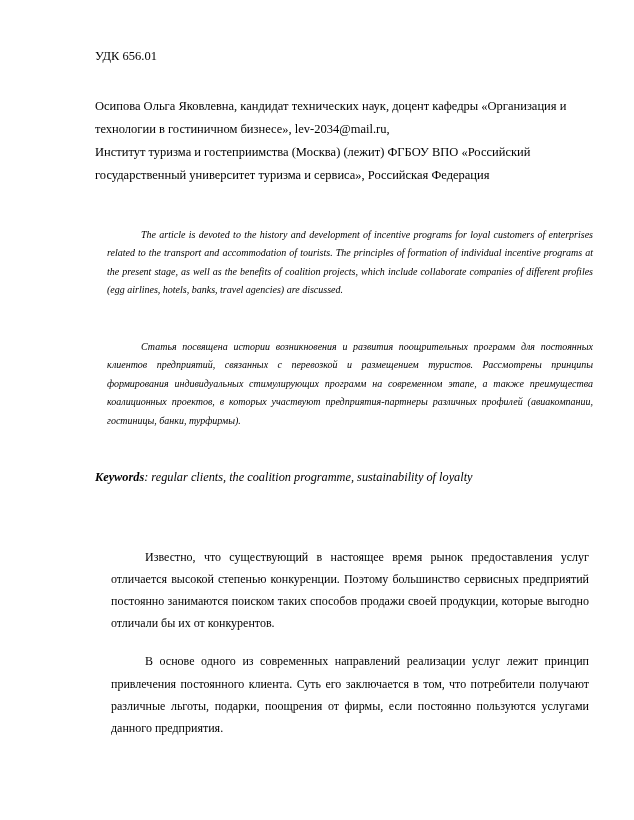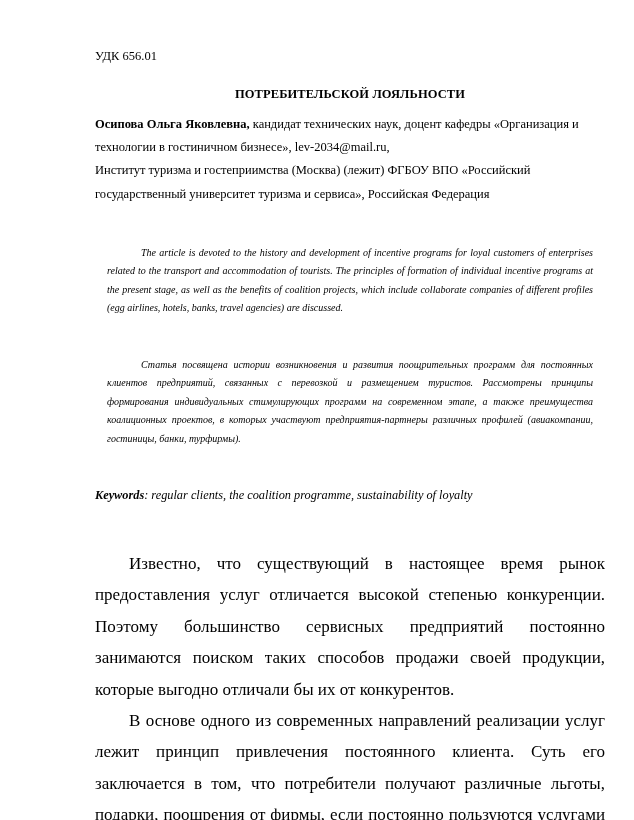--- a/index.html
+++ b/index.html
@@ -35,21 +35,21 @@
     margin: 0 0 10px 0;
     letter-spacing: 0.1px;
   }
   .author-block {
     font-size: 12.5px;
     line-height: 1.85;
     text-align: left;
     margin: 0 0 6px 0;
   }
   .author-name {
-    font-weight: bold;
+    font-weight: normal;
   }
   .abstract {
     font-size: 10px;
     line-height: 1.85;
     text-align: justify;
     font-style: italic;
     margin: 12px;
     text-indent: 34px;
   }
   .gap-lg { height: 20px; }
@@ -59,37 +59,36 @@
     line-height: 1.85;
     text-align: justify;
     font-style: italic;
     margin: 4px 0 7px 0;
   }
   .keywords .kw-label {
     font-weight: bold;
     font-style: italic;
   }
   .body-par {
-    font-size: 17px;
+    font-size: 12px;
     line-height: 1.85;
     text-align: justify;
-    margin: 0;
+    margin: 16px;
     text-indent: 34px;
   }
 </style>
 </head>
 <body>
 
 <div class="page">
 
   <p class="udk">УДК 656.01</p>
 
   <h1 class="title">
     <br>
-    <span>ПОТРЕБИТЕЛЬСКОЙ ЛОЯЛЬНОСТИ</span>
   </h1>
 
   <div class="author-block">
     <span class="author-name">Осипова Ольга Яковлевна,</span><span> кандидат технических наук, доцент кафедры «Организация и технологии в гостиничном бизнесе», lev-2034@mail.ru,</span><br>
     <span>Институт туризма и гостеприимства (Москва) (лежит) ФГБОУ ВПО «Российский государственный университет туризма и сервиса», Российская Федерация</span>
   </div>
 
   <div class="gap-lg"></div>
 
   <p class="abstract">The article is devoted to the history and development of incentive programs for loyal customers of enterprises related to the transport and accommodation of tourists. The principles of formation of individual incentive programs at the present stage, as well as the benefits of coalition projects, which include collaborate companies of different profiles (egg airlines, hotels, banks, travel agencies) are discussed.</p>

